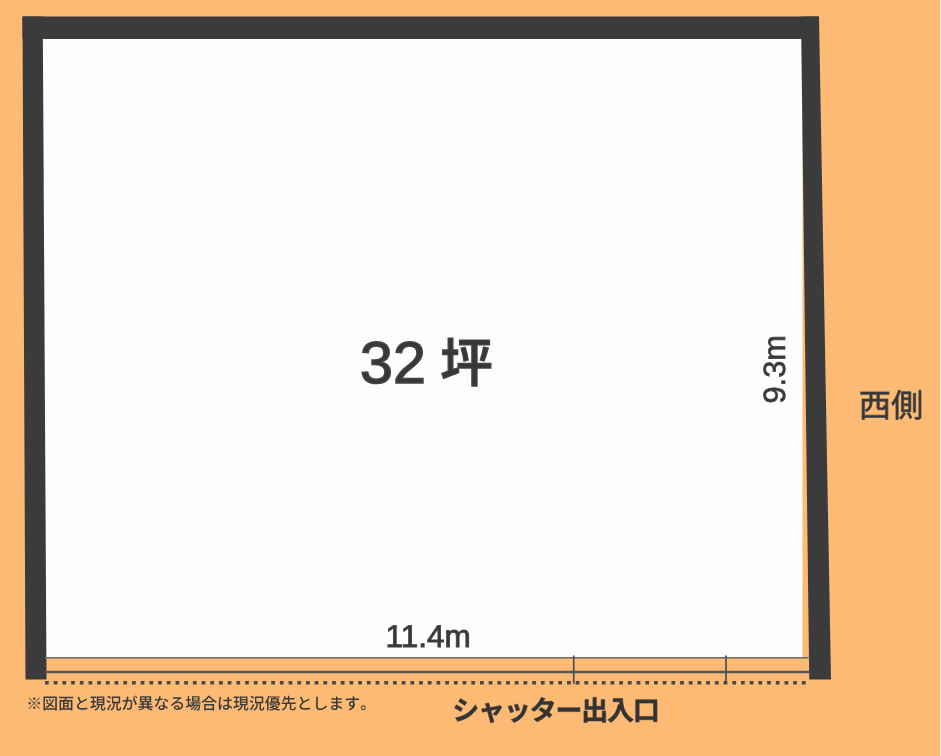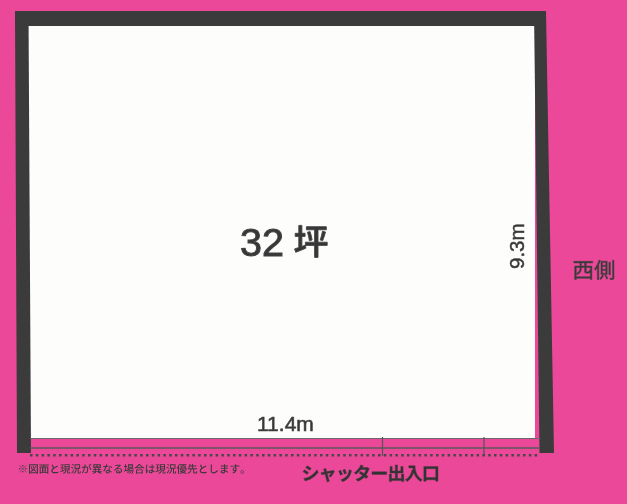--- a/index.html
+++ b/index.html
@@ -1,15 +1,15 @@
 <!DOCTYPE html>
 <html><head><meta charset="utf-8">
 <style>
  html,body{margin:0;padding:0;background:#ffffff;}
- #page{position:relative;width:627px;height:504px;background:#ec4899;overflow:hidden;
+ #page{position:relative;width:627px;height:504px;background:#fdba74;overflow:hidden;
    font-family:"Liberation Sans",sans-serif;}
 </style></head>
 <body>
 <div id="page">
 <svg width="627" height="504" viewBox="0 0 627 504">
 
  <rect x="28" y="25" width="507" height="413" fill="#fdfdfc"></rect>
 
  <polygon points="15,11 546,11 546,26 15,26" fill="#3b3b3b"></polygon>
 

